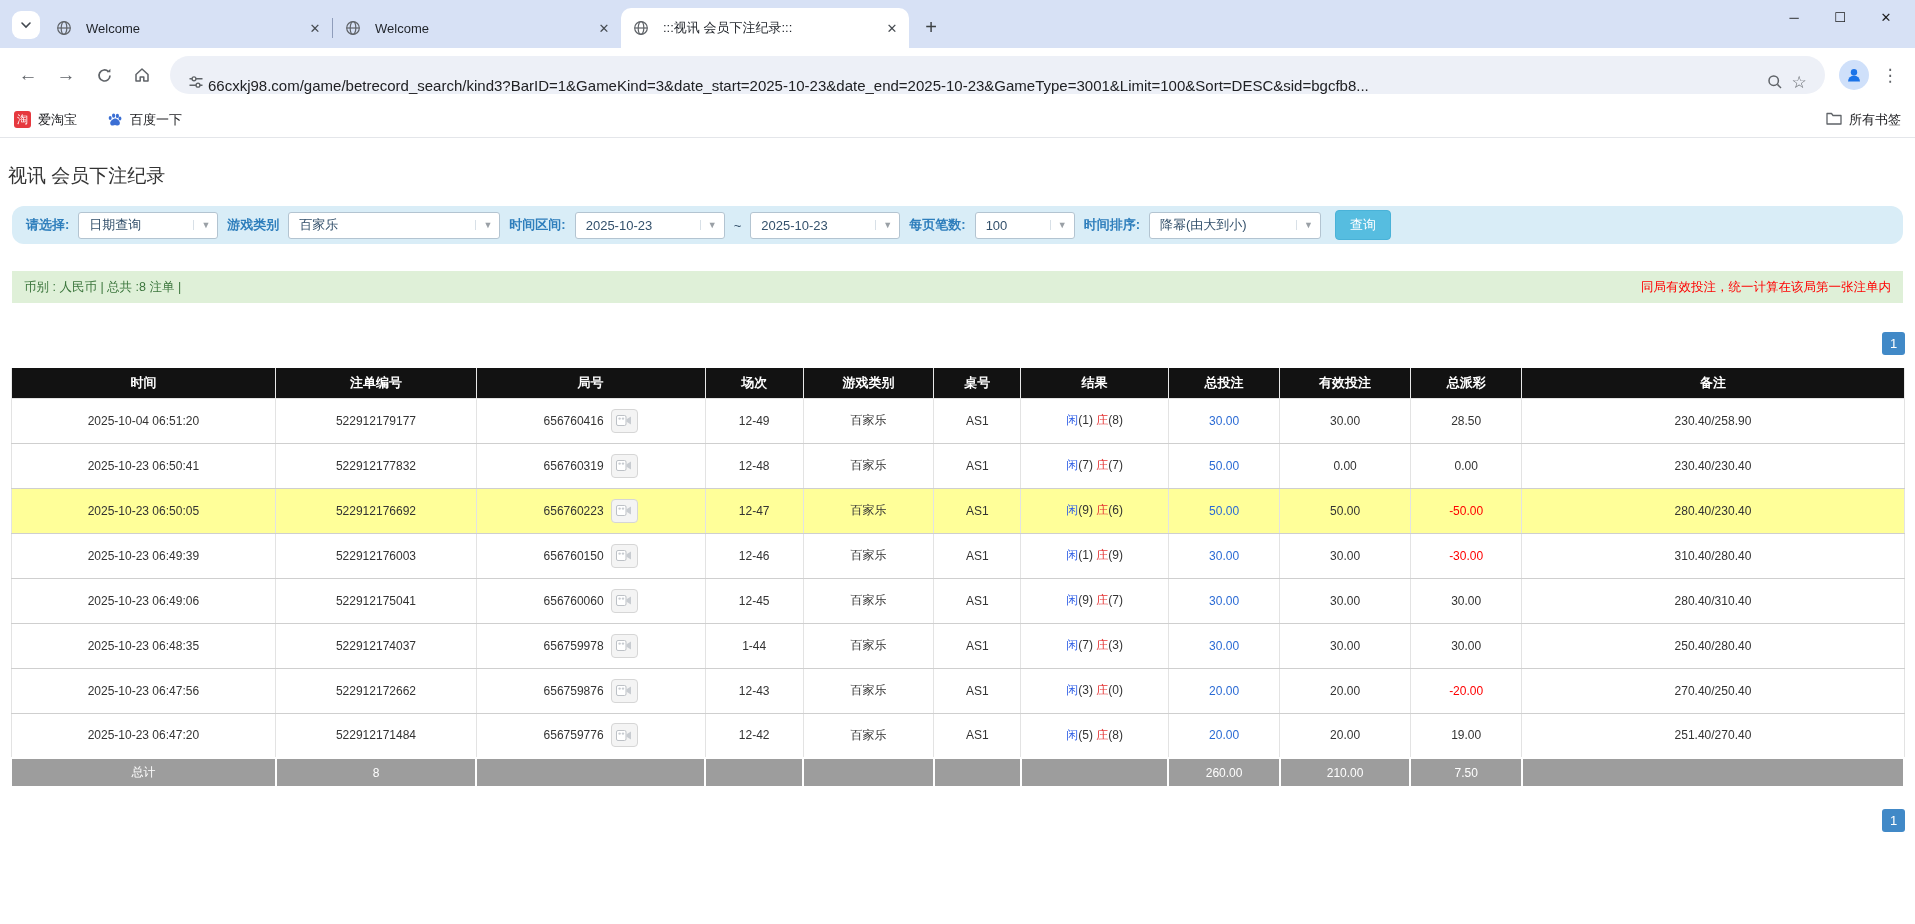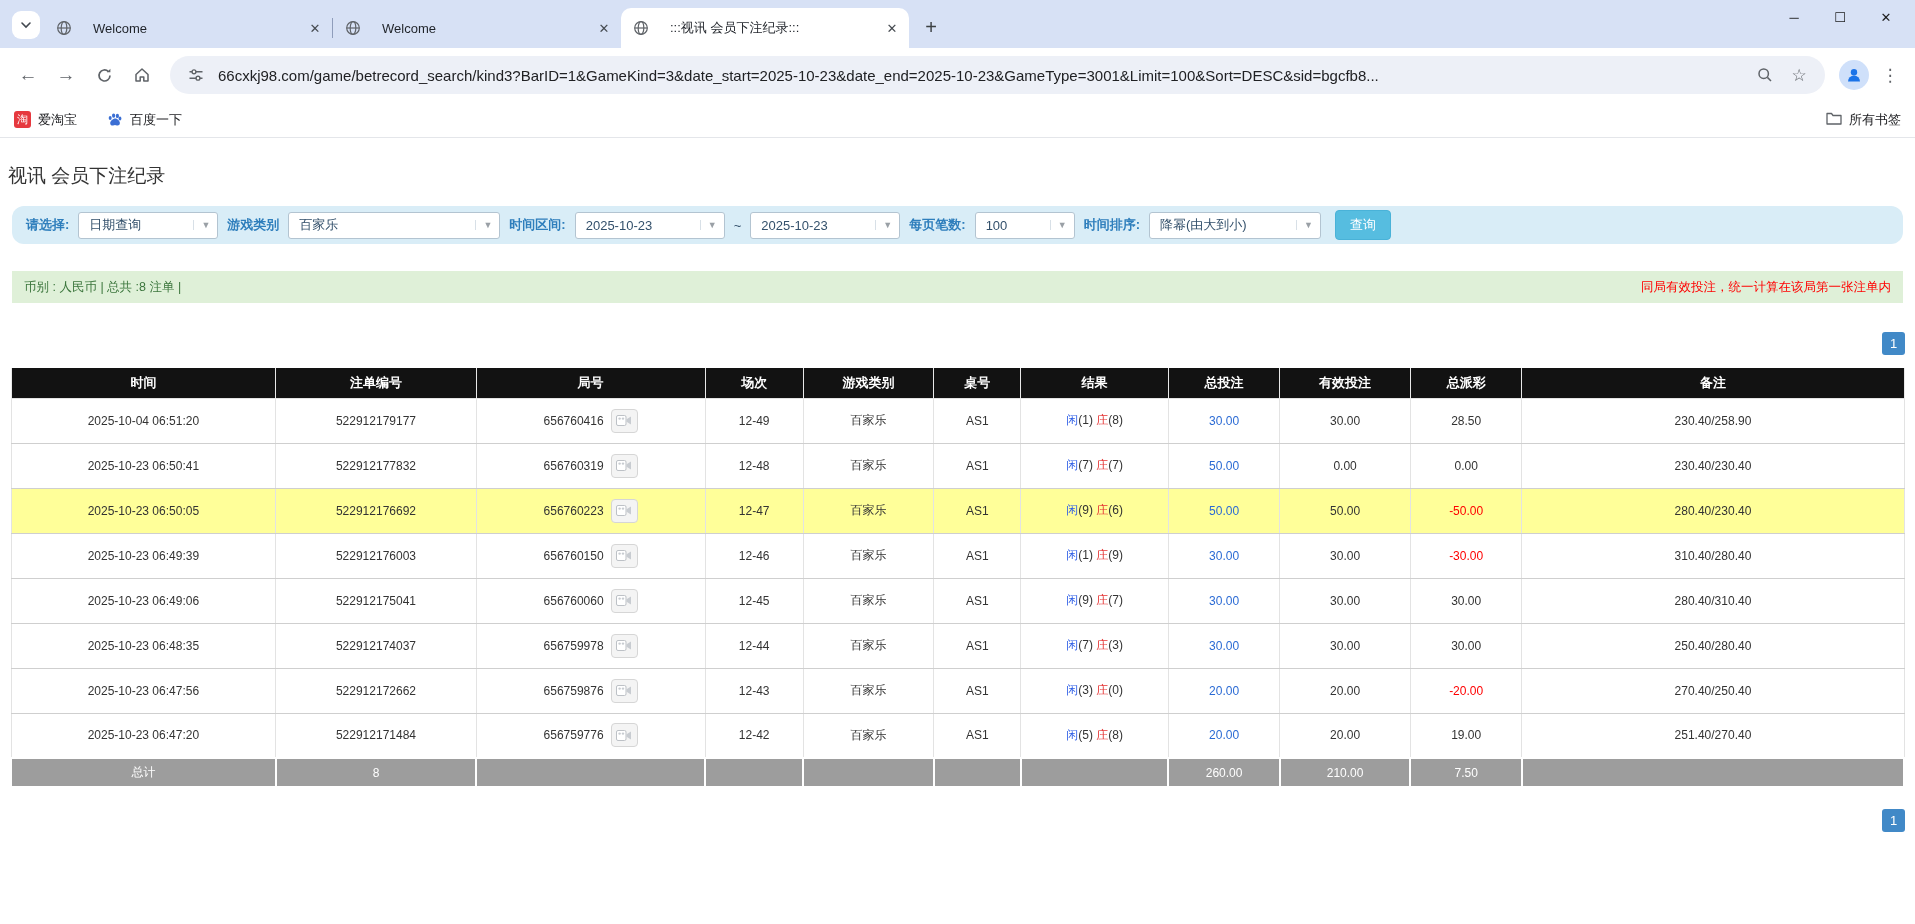--- a/index.html
+++ b/index.html
@@ -3,39 +3,39 @@
 <meta charset="utf-8">
 <style>
   * { box-sizing: border-box; margin: 0; padding: 0; }
   html,body { width:1915px; height:924px; overflow:hidden; background:#fff;
     font-family:"Liberation Sans","DejaVu Sans",sans-serif; }
 
   
   .tabstrip { height:48px; background:#d7e1f5; display:flex; align-items:flex-end; padding:0 6px; }
   .tab-search { width:28px; height:28px; margin:0 4px 9px 6px; background:#fff; border-radius:9px;
     display:flex; align-items:center; justify-content:center; color:#41474f; cursor:pointer; }
-  .tab { width:288px; height:40px; display:flex; align-items:center; gap:21px; padding:0 8px 0 12px;
+  .tab { width:288px; height:40px; display:flex; align-items:center; gap:14px; padding:0 8px 0 12px;
     font-size:13px; color:#1f2329; border-radius:10px 10px 0 0; position:relative; }
   .tab.active { background:#fff; }
   .tab .tab-title { flex:1; white-space:nowrap; overflow:hidden; text-overflow:ellipsis; }
   .tab .tab-close { width:18px; height:18px; display:flex; align-items:center; justify-content:center;
     font-size:13px; color:#474c52; border-radius:50%; cursor:pointer; }
   .tab-divider { width:1px; height:20px; background:#8f9dbb; margin-bottom:10px; }
   .newtab { width:28px; height:28px; margin:0 0 7px 8px; display:flex; align-items:center; justify-content:center;
     font-size:20px; color:#3c4043; cursor:pointer; }
   .win-controls { margin-left:auto; display:flex; align-self:flex-start; height:34px; }
   .win-btn { width:46px; height:34px; display:flex; align-items:center; justify-content:center;
     font-size:13px; color:#1b1b1b; cursor:pointer; }
 
   
   .toolbar { height:54px; background:#fff; display:flex; align-items:center; padding:0 10px; gap:2px; }
   .nav-btn { width:36px; height:36px; display:flex; align-items:center; justify-content:center;
     font-size:19px; color:#5f6368; border-radius:50%; cursor:pointer; }
-  .url-pill { flex:1; height:38px; background:#edf0f7; border-radius:19px; display:flex; align-items:center;
-    padding:0 14px; gap:10px; margin:0 8px; }
+  .url-pill { flex:1; height:38px; background:#edf0f7; border-radius:19px; display:flex; align-items:flex-end;
+    padding:0 14px; margin:0 8px; }
   .url-text { flex:1; font-size:15px; color:#202124; white-space:nowrap; overflow:hidden; }
   .pill-icon { display:flex; align-items:center; justify-content:center; width:24px; height:24px;
     color:#5f6368; cursor:pointer; font-size:17px; }
   .avatar { width:30px; height:30px; border-radius:50%; background:#cfe0fa; display:flex; align-items:center;
     justify-content:center; margin:0 4px; cursor:pointer; }
   .menu-dots { width:30px; height:30px; display:flex; align-items:center; justify-content:center;
     font-size:17px; color:#5f6368; cursor:pointer; letter-spacing:0; }
 
   
   .bookmarks { height:36px; background:#fff; display:flex; align-items:center; padding:0 14px;
@@ -434,21 +434,21 @@
         <span class="video-btn">
           <svg width="16" height="13" viewBox="0 0 16 13">
                 <rect x="0.5" y="1.5" width="9.5" height="10" rx="1.5" fill="#fff" stroke="#bdc1c6"></rect>
                 <path d="M10.5 5.2L15 2.6v7.8l-4.5-2.6z" fill="#c8ccd1"></path>
                 <circle cx="3.6" cy="4.6" r="1.2" fill="#c8ccd1"></circle>
                 <circle cx="7" cy="4.6" r="1.2" fill="#c8ccd1"></circle>
               </svg>
         </span>
       </span>
     </td>
-    <td>12-44</td>
+    <td>1-44</td>
     <td>百家乐</td>
     <td>AS1</td>
     <td>
       <span class="r-player">闲</span><span>(7)</span>
       <span class="r-banker">庄</span><span>(3)</span>
     </td>
     <td class="c-bet">30.00</td>
     <td>30.00</td>
     <td>30.00</td>
     <td>250.40/280.40</td>

